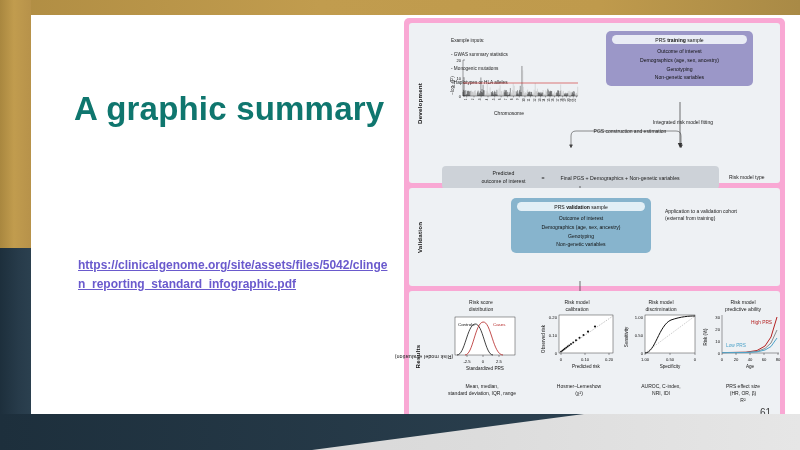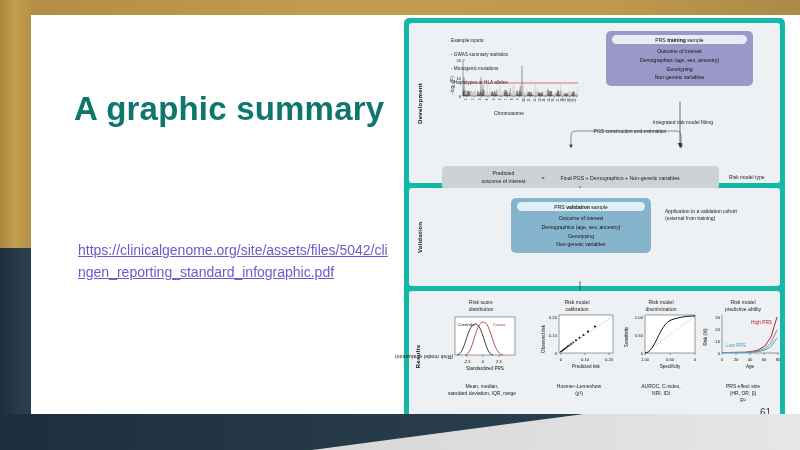--- a/index.html
+++ b/index.html
@@ -40,29 +40,29 @@
   
   .title{
     position:absolute;left:74px;top:78px;width:330px;
     color:#0f766e;font-size:33px;letter-spacing:.2px;line-height:1.15;font-weight:700;margin-top:12px;
   }
   .subtext{
     position:absolute;left:78px;top:208px;width:320px;
     color:#262626;font-size:9.5px;line-height:1.45;
   }
   .linkline{
-    position:absolute;left:78px;top:240px;width:315px;
-    font-size:14px;line-height:1.55;
+    position:absolute;left:78px;top:256px;width:315px;
+    font-size:12px;line-height:1.55;font-weight:bold;
   }
   .linkline a{color:#6a5acd;text-decoration:underline;word-break:break-all;}
 
   
   .info{
     position:absolute;left:404px;top:18px;width:381px;height:408px;
-    background:#14b8a6;border-radius:5px;
+    background:#f9a8d4;border-radius:5px;
     font-size:4.6px;color:#1b1b1b;
   }
   .sec{position:absolute;left:5px;right:5px;background:#eef1f4;border-radius:3px;}
   .sec-dev{top:5px;height:160px;}
   .sec-val{top:170px;height:98px;}
   .sec-res{top:273px;height:130px;}
   .seclabel{
     position:absolute;left:3px;top:0;height:100%;width:16px;
     display:flex;align-items:center;justify-content:center;
   }

